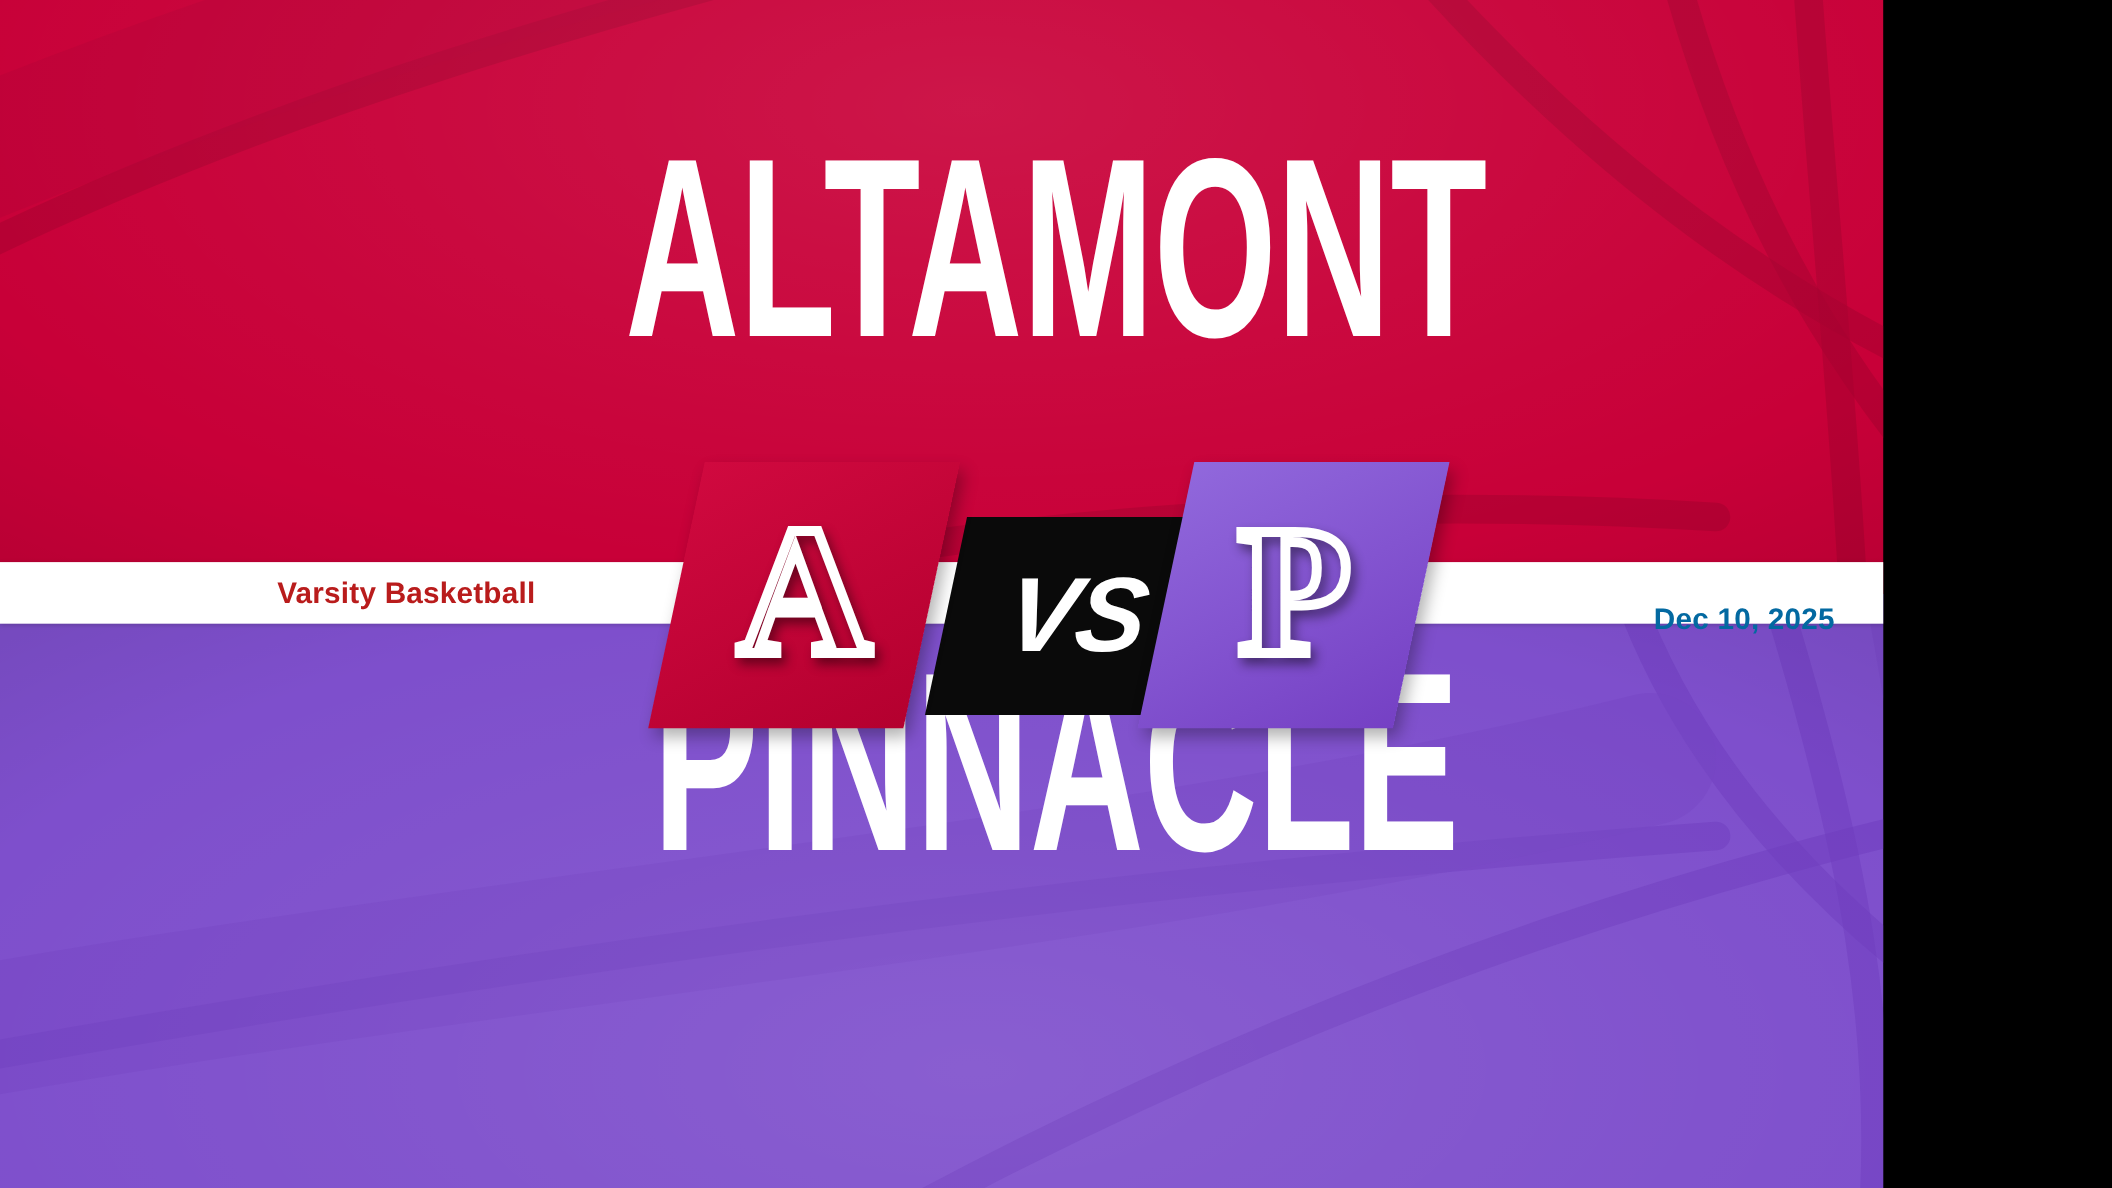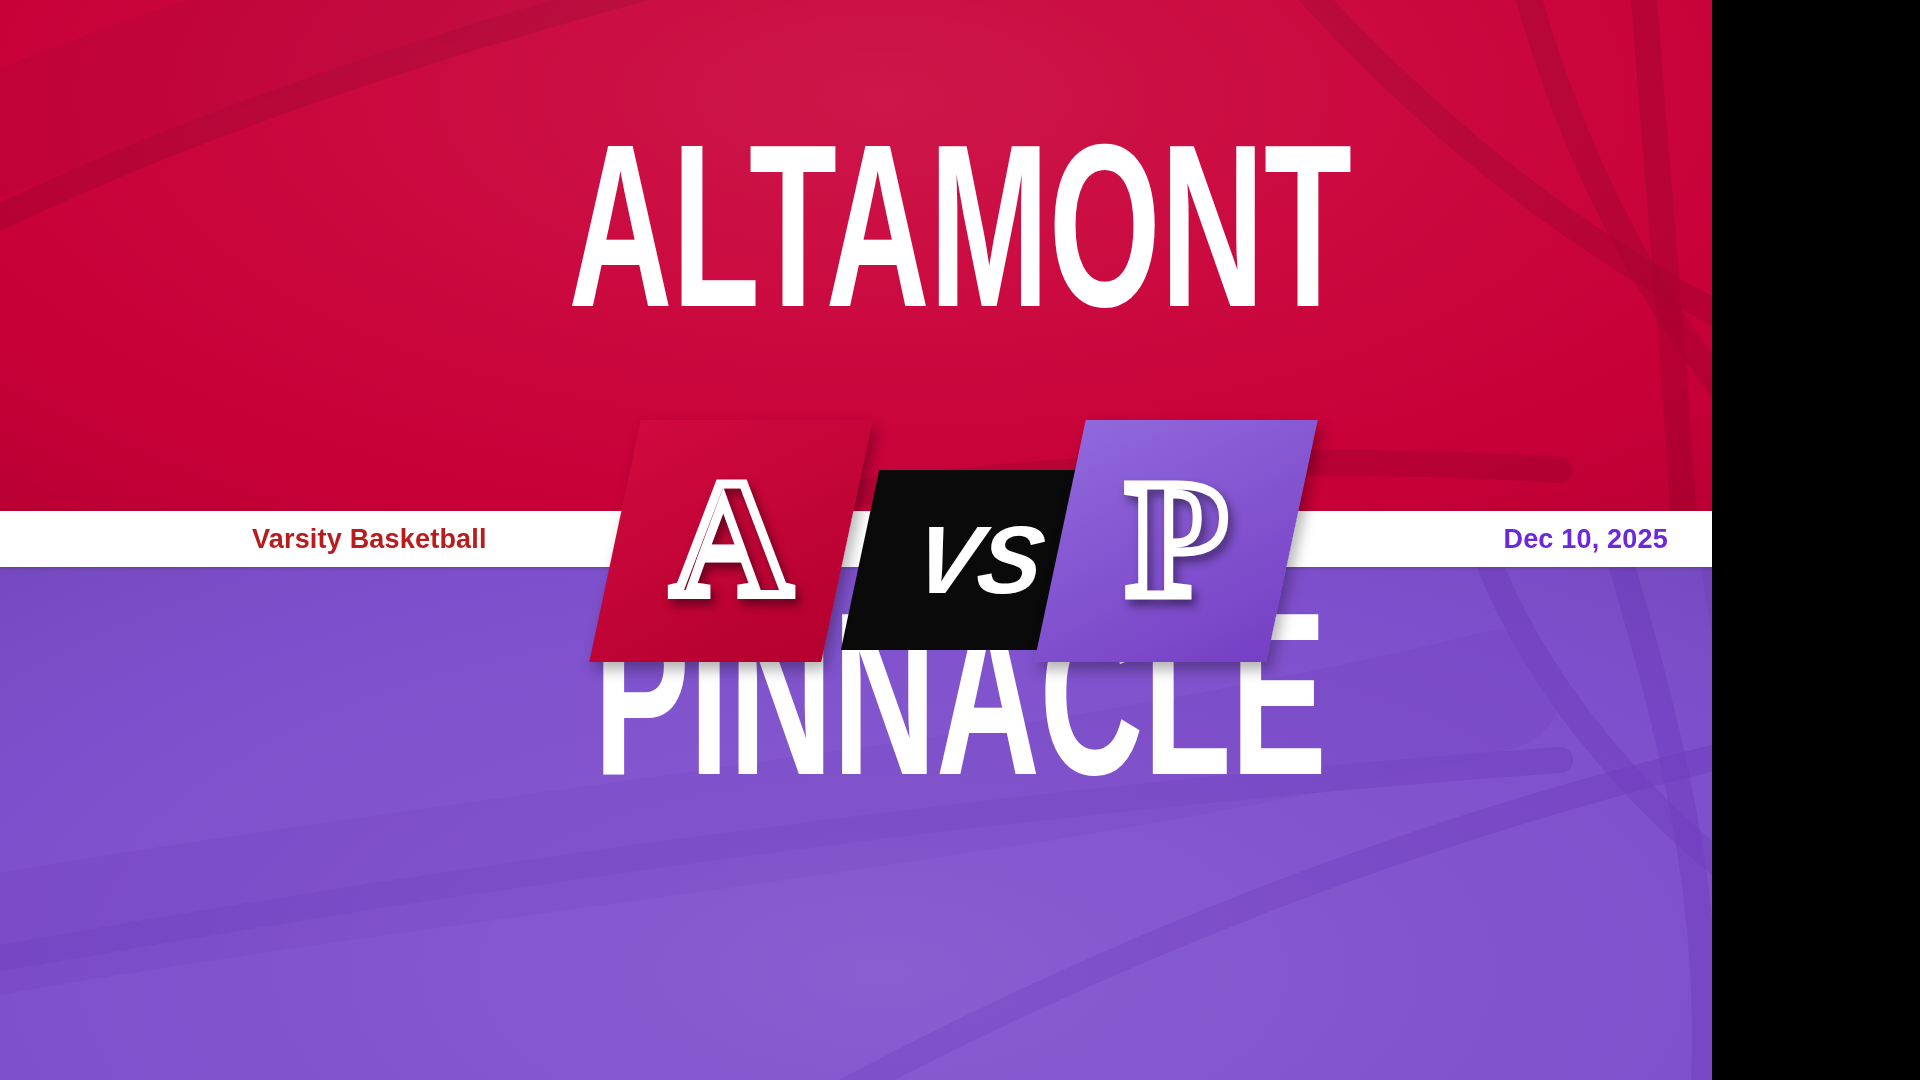--- a/index.html
+++ b/index.html
@@ -229,21 +229,21 @@
     </div>
     <div class="sheen"></div>
   </div>
 
   <div class="team-name" id="team-home-name">ALTAMONT</div>
 
   <div class="team-name" id="team-away-name">PINNACLE</div>
 
   <div id="info-banner" style="background-color: rgb(255, 255, 255);">
     <div class="banner-text" id="sport-label" style="color: #b91c1c;">Varsity Basketball</div>
-    <div class="banner-text" id="game-date" style="color: #6d28d9;">Dec 10, 2025</div>
+    <div class="banner-text" id="game-date" style="color: #0369a1; margin-top: 24px;">Dec 10, 2025</div>
   </div>
 
   <div id="matchup-block">
 
     <div class="tile" id="vs-panel" style="background-color: rgb(10, 10, 10);">
       <span id="vs-label">VS</span>
     </div>
 
     <div class="tile" id="home-tile">
       <span class="tile-initial" id="home-initial">A</span>

